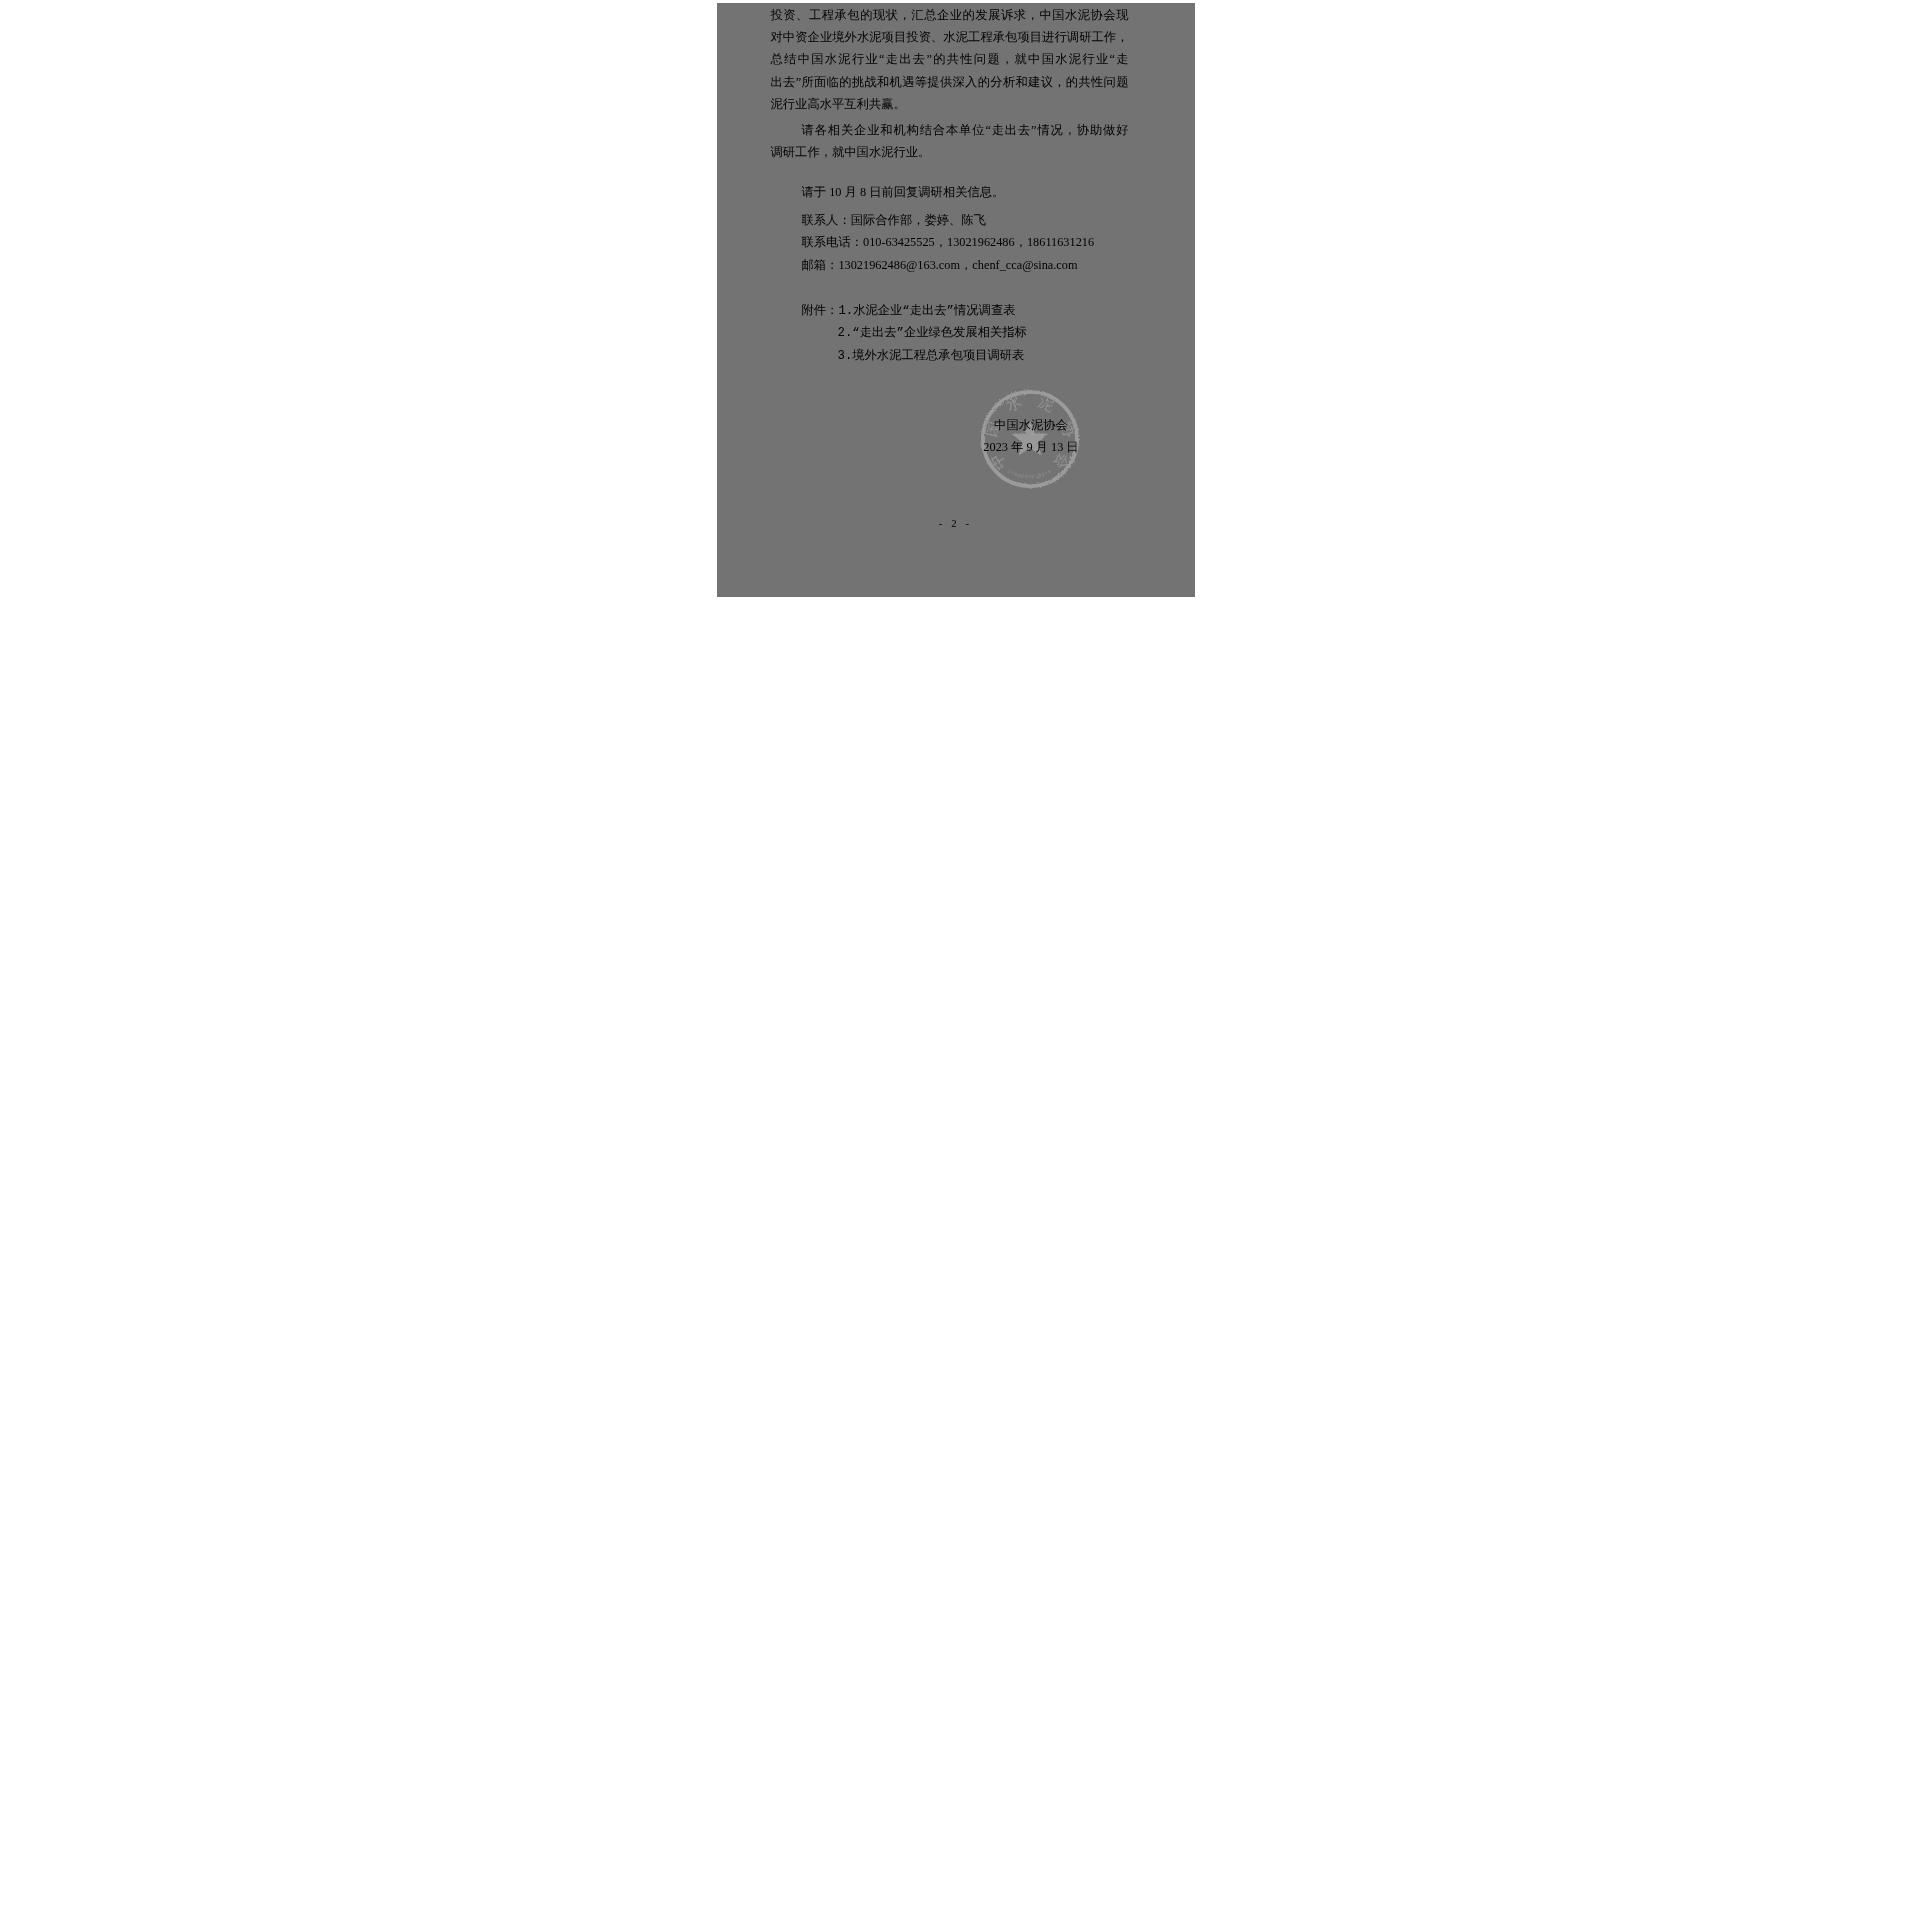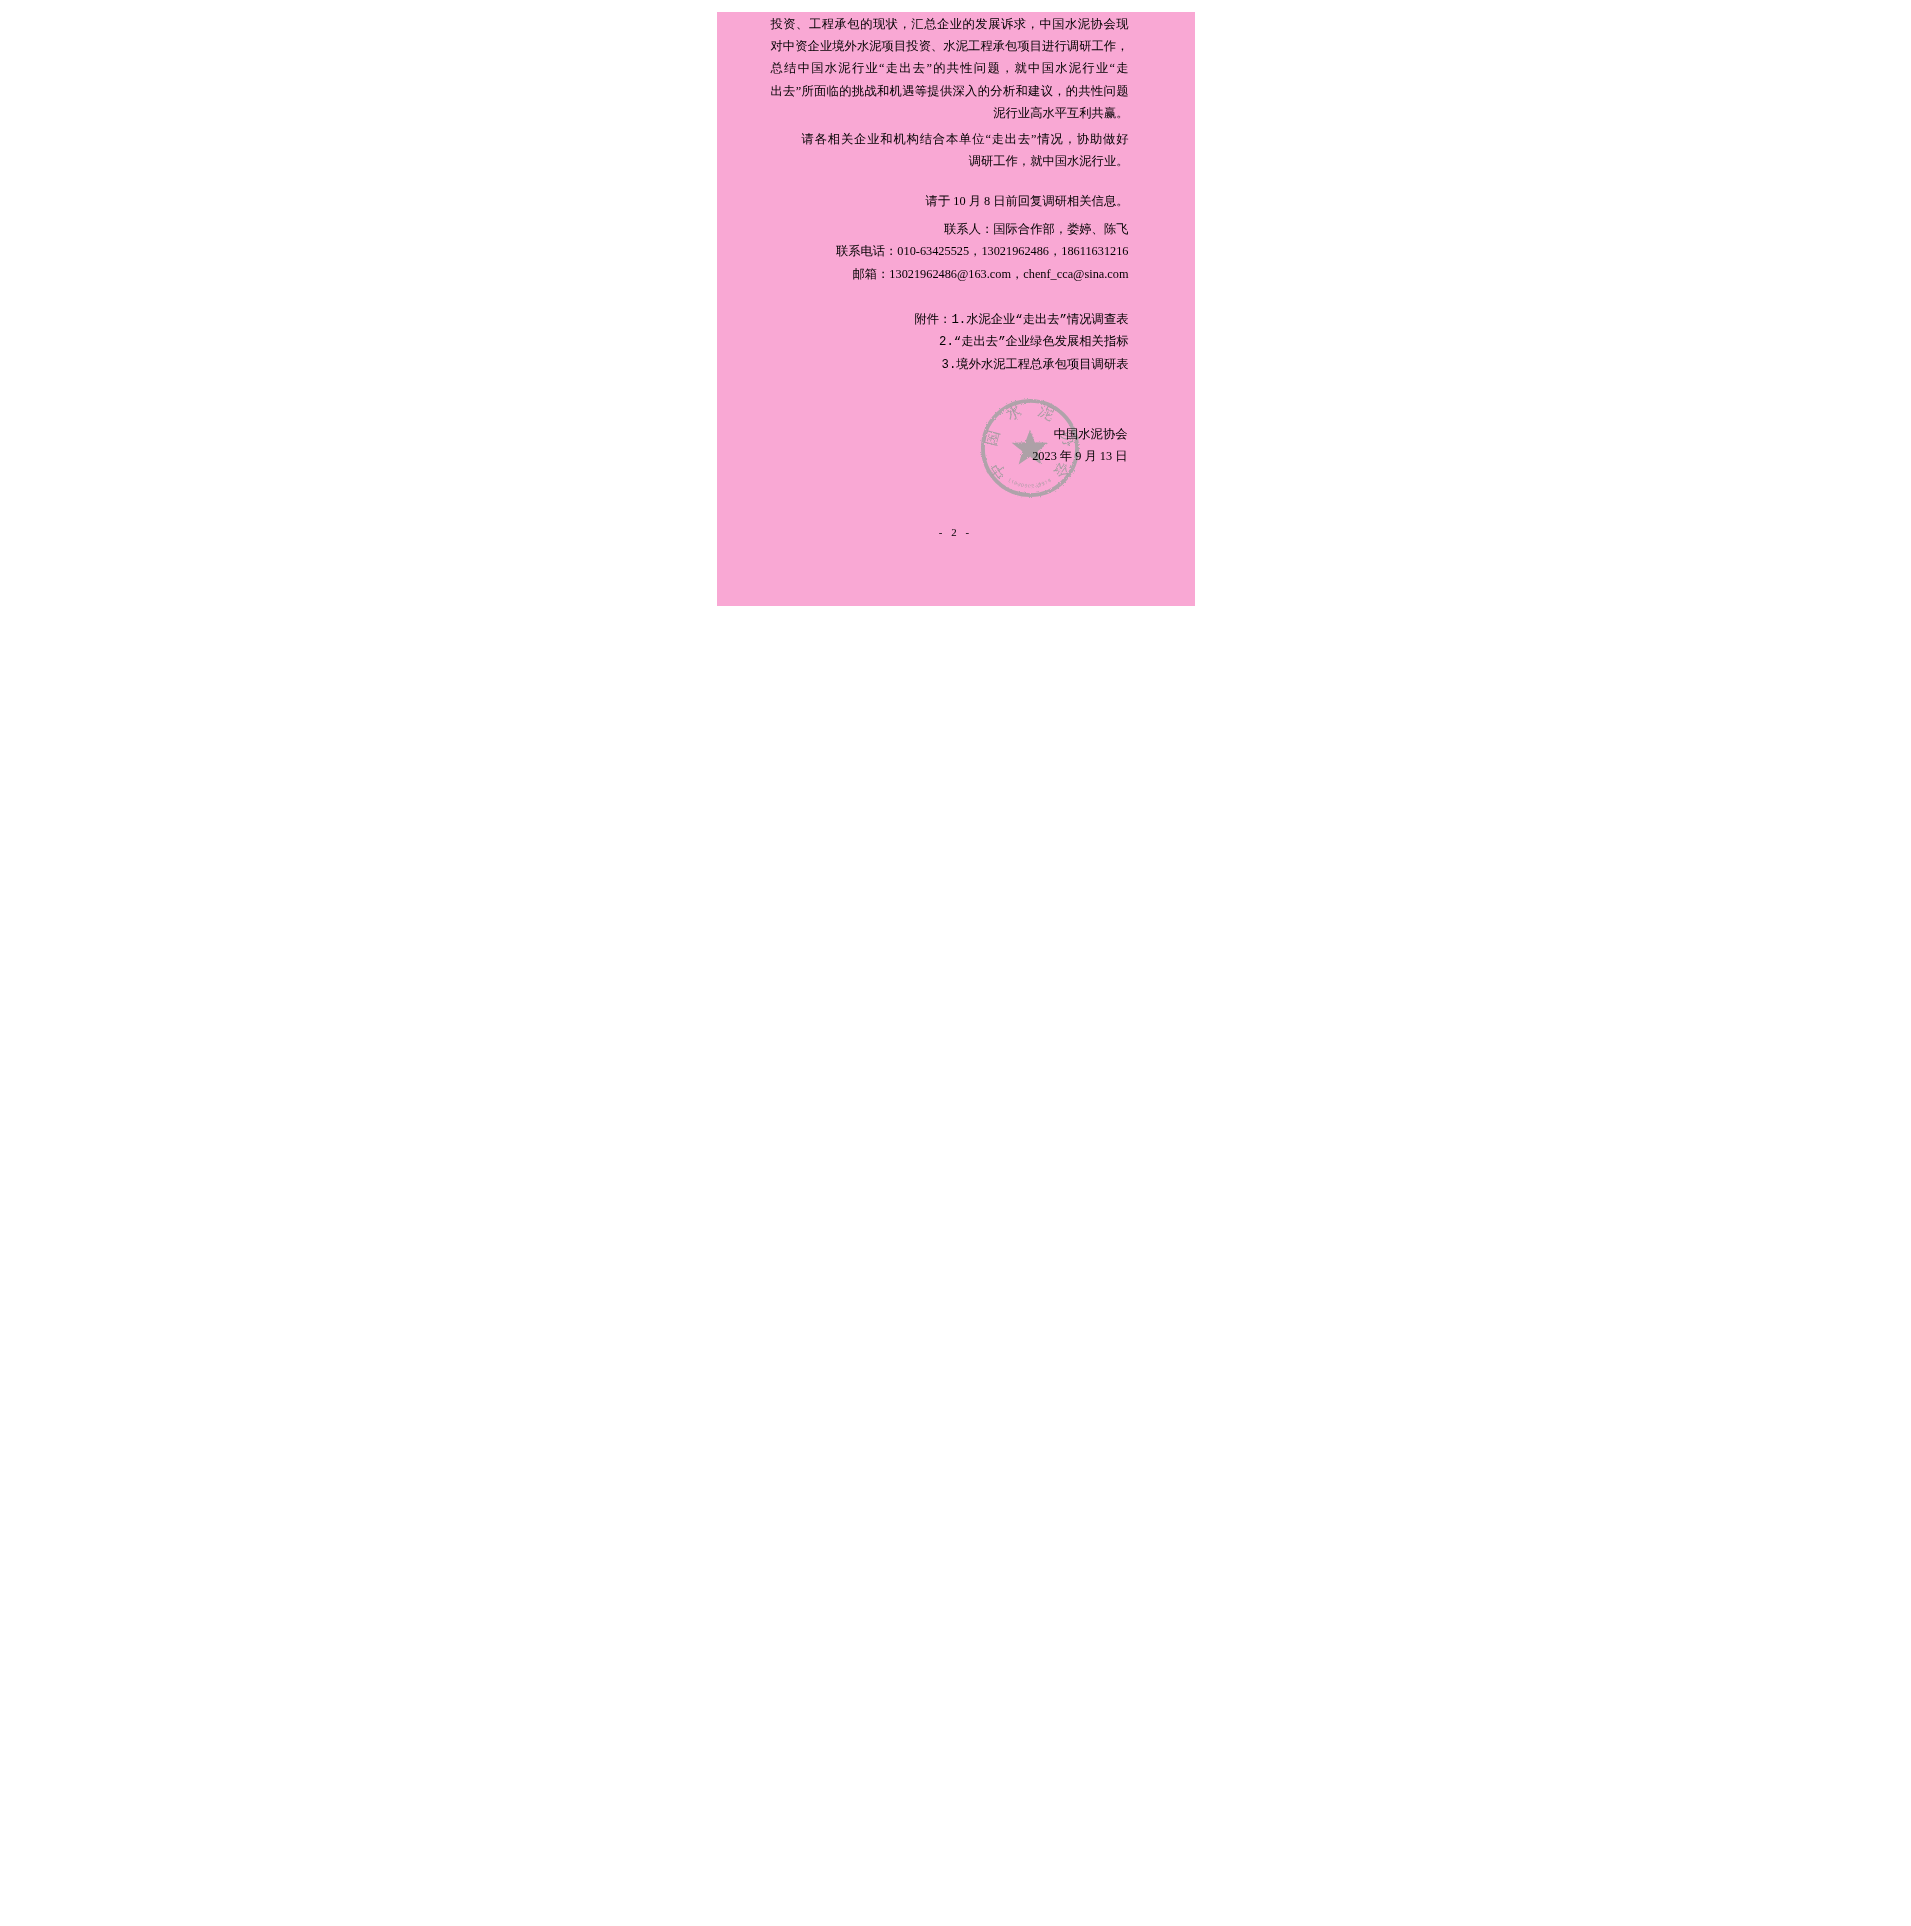--- a/index.html
+++ b/index.html
@@ -1,31 +1,30 @@
 <!DOCTYPE html>
 <html style="font-size:6.2px"><head>
 <meta charset="utf-8">
 <style>
   html,body{margin:0;padding:0;background:#ffffff;}
   .page{
     position:relative;
     width:478px;
     height:594px;
-    margin:12px auto;
-    background:#f9a8d4;
+    margin:3px auto;
+    background:#737373;
     font-family:"Liberation Serif","DejaVu Serif",serif;
     color:#000000;
     overflow:hidden;
   }
   .content{position:absolute;left:54px;width:358px;}
   .line{
     font-size:12.3px;
     line-height:22.3px;
     white-space:nowrap;
-    text-align:right;
   }
   .just{
     white-space:normal;
     text-align:justify;
     text-align-last:justify;
     text-justify:inter-character;
   }
   .ind{padding-left:31px;}
   .ind.just{padding-left:0;text-indent:31px;}
   .att{padding-left:67px;}

